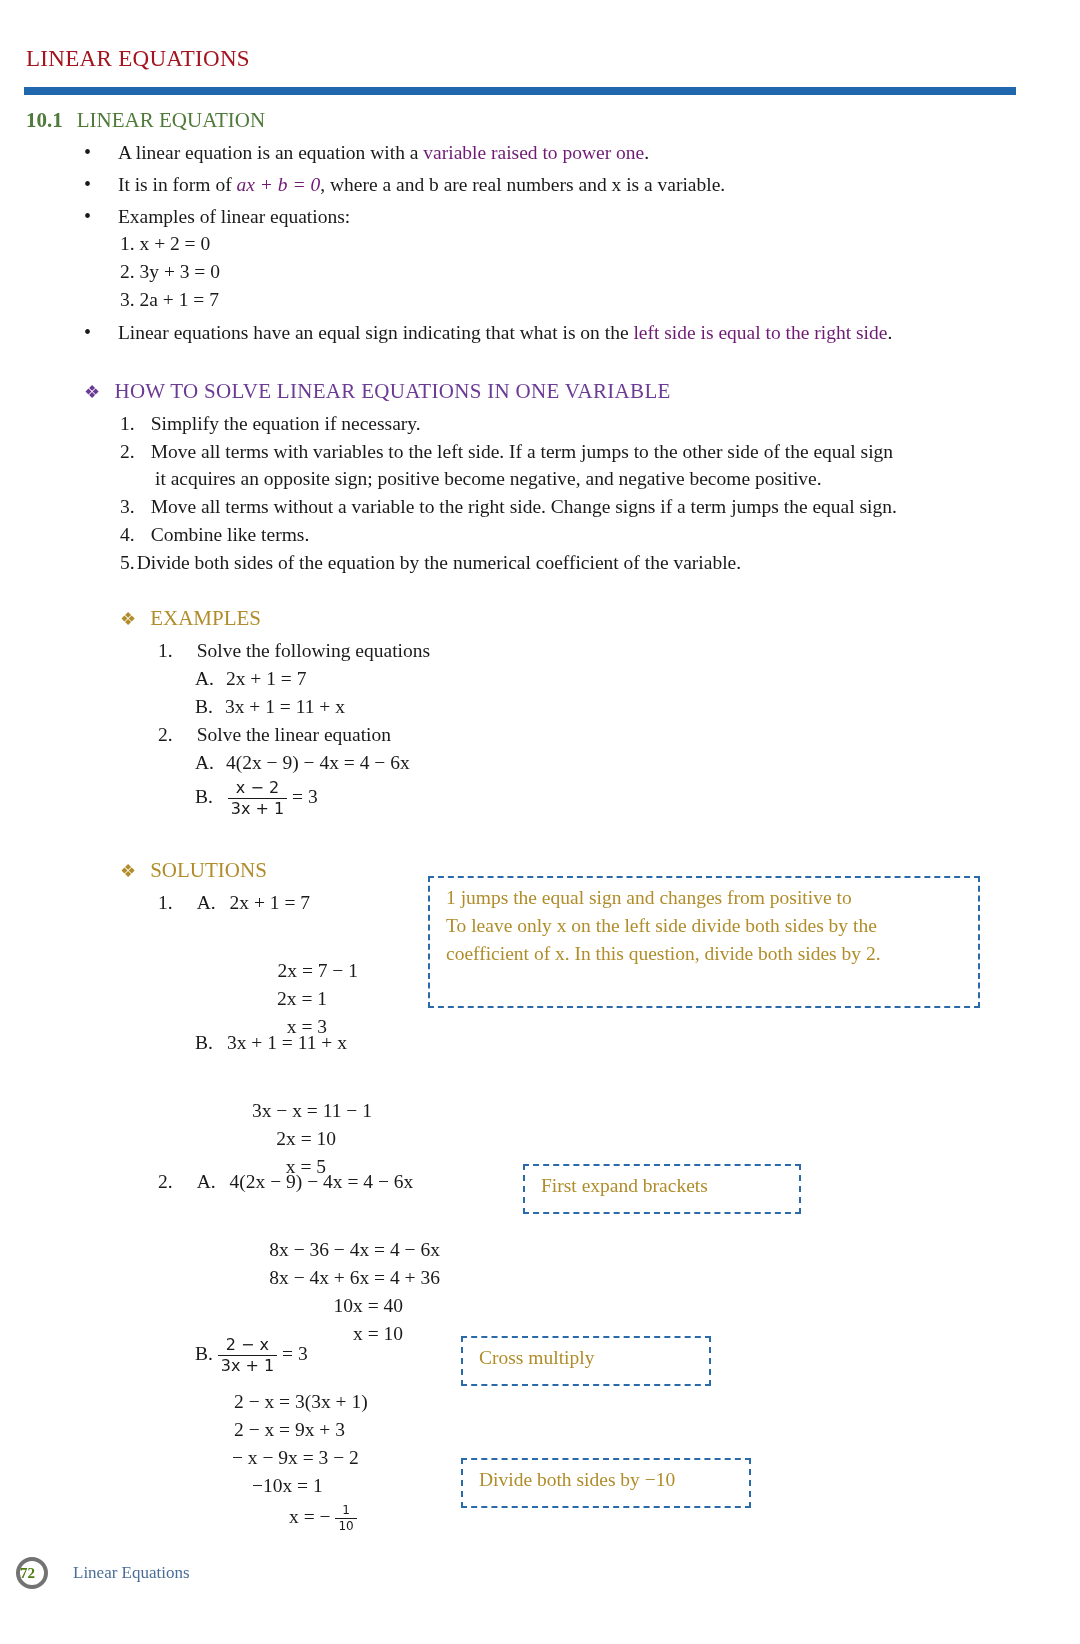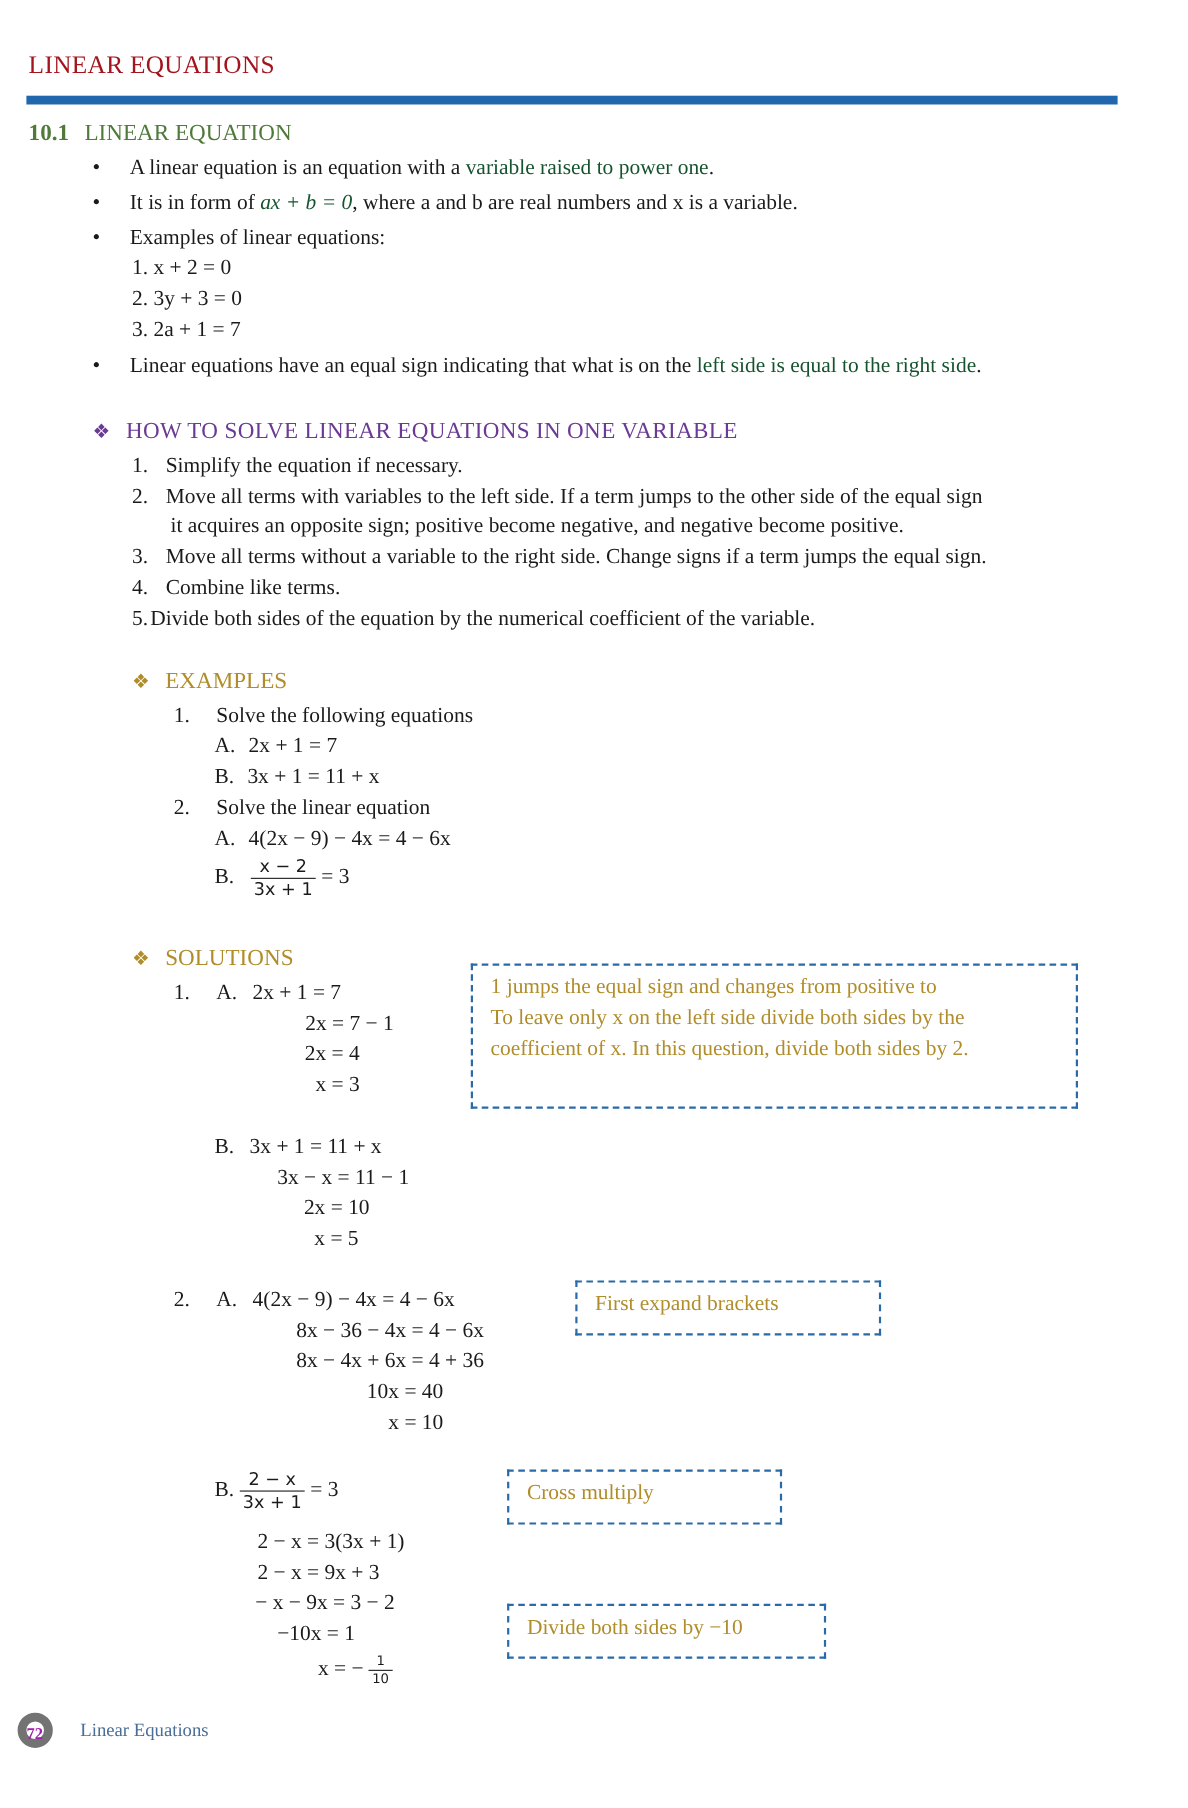--- a/index.html
+++ b/index.html
@@ -5,36 +5,36 @@
   html, body { margin:0; padding:0; background:#ffffff; }
   body { width:1080px; height:1644px; position:relative; overflow:hidden;
          font-family:"Liberation Serif","DejaVu Serif",serif; color:#1a1a1a; }
   .abs { position:absolute; white-space:nowrap; }
   .chapter-title { left:26px; top:46px; font-size:23px; color:#a3141e; letter-spacing:0.3px; }
   .rule { left:24px; top:87px; width:992px; height:8px; background:#2067ae; }
   .section-title { left:26px; top:108px; font-size:21px; color:#4f7a3a; }
   .section-title .num { font-weight:bold; margin-right:14px; }
   .txt { font-size:19.5px; line-height:24px; }
   .bullet { font-size:20px; }
-  .gold { color:#14532d;margin-top:28px; }
+  .gold { color:#701a75;margin-top:28px; }
   .math { font-family:"Liberation Serif","DejaVu Serif",serif; }
   i { font-style:italic; }
   .purple-head { font-size:21px; color:#6b3a94; letter-spacing:0.3px; }
   .gold-head { font-size:21px; color:#b08d2a; }
   .diamond { color:#b08d2a; font-size:18px; margin-right:14px; }
   .diamond.purple { color:#6b3a94; }
   .frac { display:inline-block; vertical-align:middle; text-align:center; font-family:"DejaVu Sans",sans-serif; font-size:16px; }
   .frac .n { display:block; padding:0 3px; border-bottom:1.5px solid #1a1a1a; line-height:20px; }
   .frac .d { display:block; padding:0 3px; line-height:20px; }
   .frac.small { font-size:12px; }
   .frac.small .n, .frac.small .d { line-height:15px; }
   .note-box { position:absolute; border:2.5px dashed #2a6aa8; color:#b08d2a; font-size:19.5px; line-height:28px; padding:6px 16px; box-sizing:border-box; }
-  .footer-circle { left:16px; top:1557px; width:32px; height:32px; border:8px solid #737373; border-radius:50%; box-sizing:border-box; text-align:left; line-height:24px; font-size:15px; font-weight:bold; color:#a21caf; }
+  .footer-circle { left:16px; top:1557px; width:32px; height:32px; border:4px solid #737373; border-radius:50%; box-sizing:border-box; text-align:left; line-height:24px; font-size:15px; font-weight:bold; color:#4d7c0f; }
   .footer-label { left:73px; top:1563px; font-size:17px; color:#4a6e98; }
-  .r { text-align:right; }
+  .r { text-align:right;margin-top:40px; }
 </style>
 </head>
 <body>
 
 <div class="abs chapter-title">LINEAR EQUATIONS</div>
 <div class="abs rule"></div>
 <div class="abs section-title">
   <span class="num">10.1</span><span>LINEAR EQUATION</span>
 </div>
 
@@ -81,21 +81,21 @@
   <span class="frac" style="margin-left:10px"><span class="n">x − 2</span><span class="d">3x + 1</span></span>
   <span>= 3</span>
 </div>
 
 <div class="abs gold-head" style="left:120px;top:858px;">
   <span class="diamond">❖</span><span>SOLUTIONS</span>
 </div>
 
 <div class="abs txt math" style="left:158px;top:891px;"><span>1.</span><span style="margin-left:24px">A.</span><span style="margin-left:14px">2x + 1 = 7</span></div>
 <div class="abs txt math r" style="left:230px;width:128px;top:919px;">2x = 7 − 1</div>
-<div class="abs txt math r" style="left:230px;width:97px;top:947px;">2x = 4</div>
+<div class="abs txt math r" style="left:230px;width:97px;top:947px;">2x = 1</div>
 <div class="abs txt math r" style="left:230px;width:97px;top:975px;">x = 3</div>
 <div class="note-box" style="left:428px;top:876px;width:552px;height:132px;">
   <div>1 jumps the equal sign and changes from positive to</div>
   <div>To leave only x on the left side divide both sides by the</div>
   <div>coefficient of x. In this question, divide both sides by 2.</div>
 </div>
 
 <div class="abs txt math" style="left:195px;top:1031px;"><span>B.</span><span style="margin-left:14px">3x + 1 = 11 + x</span></div>
 <div class="abs txt math r" style="left:220px;width:152px;top:1059px;">3x − x = 11 − 1</div>
 <div class="abs txt math r" style="left:220px;width:116px;top:1087px;">2x = 10</div>

